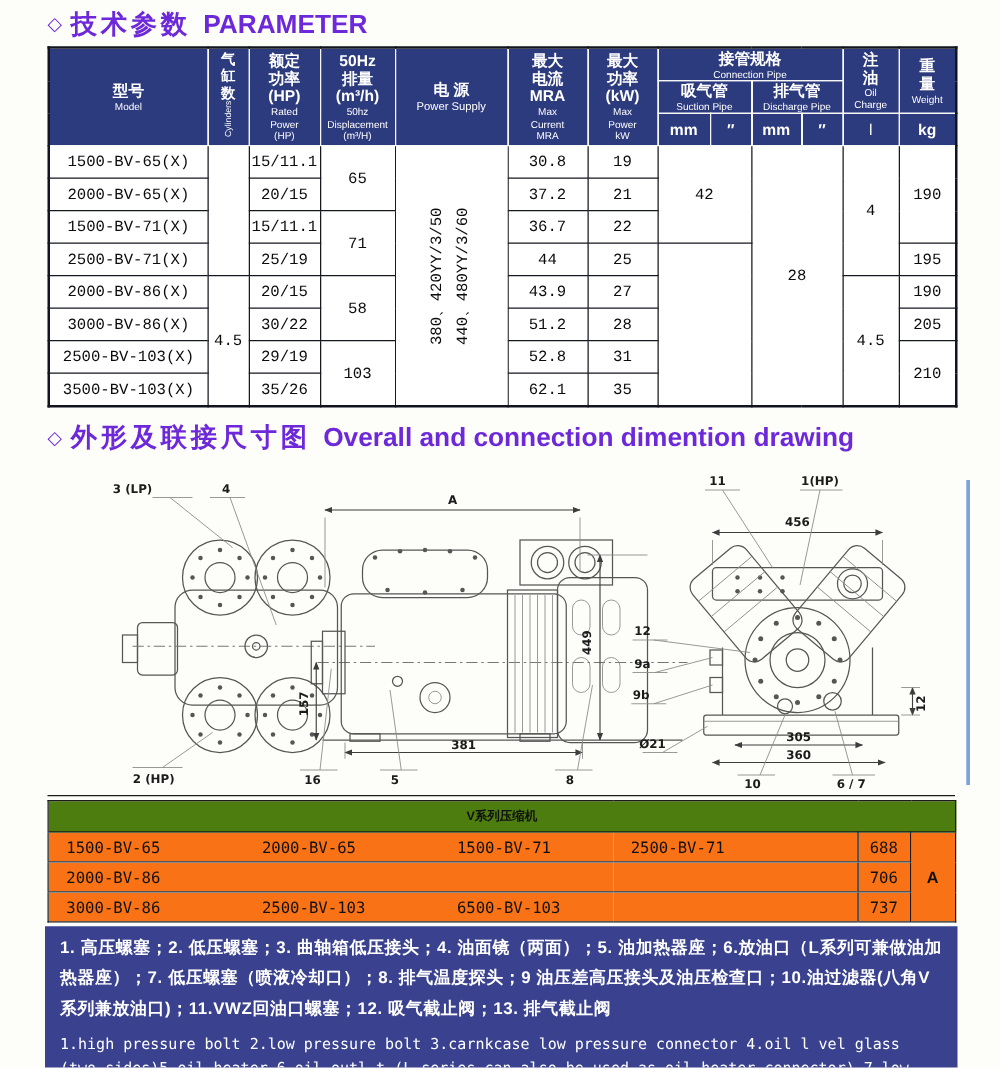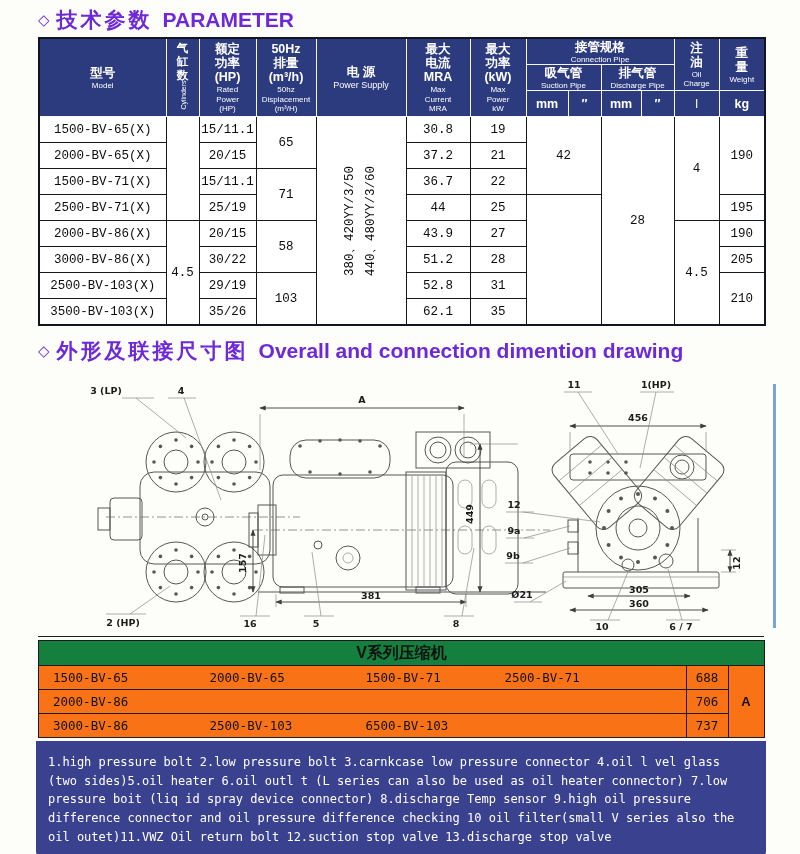--- a/index.html
+++ b/index.html
@@ -34,21 +34,21 @@
   svg .ln{stroke:#565656;fill:none;stroke-width:1;}
   svg .lt{stroke:#8a8a8a;fill:none;stroke-width:0.7;}
   svg .dim{stroke:#3d3d3d;fill:none;stroke-width:0.9;}
   svg .cl{stroke:#777;stroke-width:0.8;stroke-dasharray:9 3 2 3;fill:none;}
   svg text{font-family:"DejaVu Sans",sans-serif;font-size:9.5px;font-weight:bold;fill:#1b1b1b;}
   svg .dot{fill:#565656;stroke:none;}
   
   .vt-wrap{margin:4px 36px 0 38px;}
   .vt-rule{border-top:1.5px solid #1c1c1c;margin-bottom:3px;}
   table.vt{border-collapse:collapse;table-layout:fixed;width:726px;border:1.8px solid #1c1c1c;}
-  .vt th{border-bottom:1.8px solid #1c1c1c;font-size:16px;font-weight:bold;height:22px;text-align:center;background:#15803d;color:#111;}
+  .vt th{border-bottom:1.8px solid #1c1c1c;font-size:10px;font-weight:bold;height:22px;text-align:center;background:#4d7c0f;color:#111;}
   .vt td{border-top:1.5px solid #1c1c1c;height:21px;background:#f97316;
          font-family:"DejaVu Sans Mono","Liberation Mono",monospace;font-size:12.5px;
          text-align:left;padding-left:14px;overflow:hidden;white-space:nowrap;}
   .vt td.dimcol{border-left:1.5px solid #1c1c1c;border-right:1.5px solid #1c1c1c;text-align:center;padding-left:0;}
   .vt td.acol{text-align:center;padding-left:0;font-family:"Liberation Sans",sans-serif;font-weight:bold;font-size:13px;}
   
   .marks{margin:3px 34px 0 36px;background:#3a428f;border-radius:0 0 8px 8px;overflow:hidden;}
   .marks-banner{height:26px;line-height:26px;text-align:center;color:#fff;font-weight:bold;font-size:15px;
                 border-bottom:1.5px solid rgba(255,255,255,.55);letter-spacing:2px;}
   .marks-banner .en{margin-left:14px;letter-spacing:1px;font-family:"DejaVu Sans Mono",monospace;font-size:14.5px;}
@@ -489,15 +489,16 @@
       <td>6500-BV-103</td>
       <td></td>
       <td class="dimcol">737</td>
     </tr>
   </tbody>
     </table>
 </div>
 
 <div class="marks">
   <div class="marks-body">
+    <div class="nzh">1. 高压螺塞；2. 低压螺塞；3. 曲轴箱低压接头；4. 油面镜（两面）；5. 油加热器座；6.放油口（L系列可兼做油加热器座）；7. 低压螺塞（喷液冷却口）；8. 排气温度探头；9 油压差高压接头及油压检查口；10.油过滤器(八角V系列兼放油口)；11.VWZ回油口螺塞；12. 吸气截止阀；13. 排气截止阀</div>
     <div class="nen">1.high pressure bolt 2.low pressure bolt 3.carnkcase low pressure connector 4.oil l vel glass (two sides)5.oil heater 6.oil outl t (L series can also be used as oil heater connector) 7.low pressure boit (liq id spray device connector) 8.discharge Temp sensor 9.high oil pressure difference connector and oil pressure difference checking 10 oil filter(small V series also the oil outet)11.VWZ Oil return bolt 12.suction stop valve 13.discharge stop valve</div>
   </div>
 </div>
 
 </body></html>

